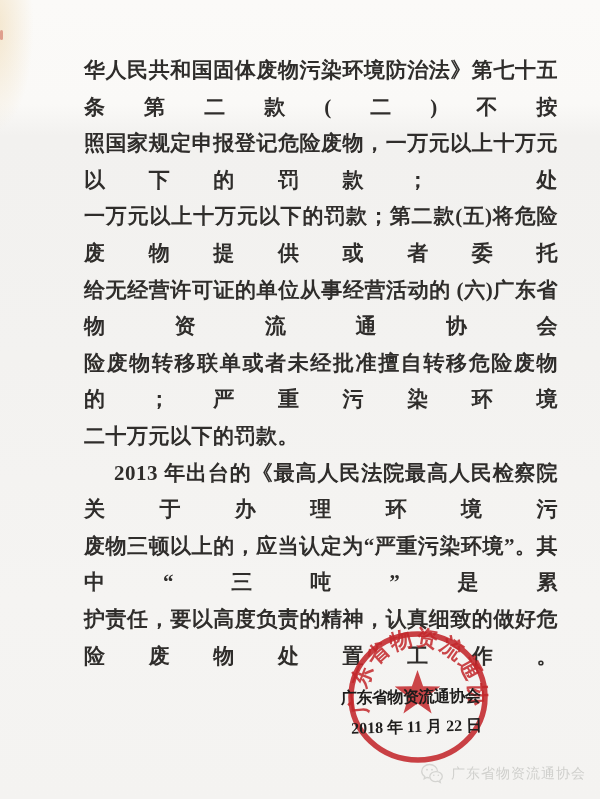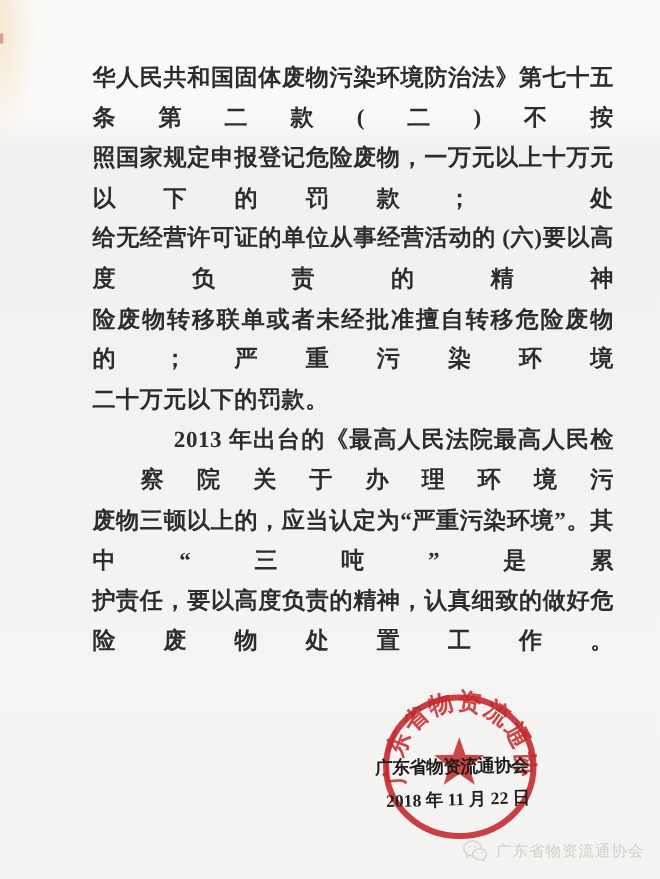--- a/index.html
+++ b/index.html
@@ -28,21 +28,21 @@
     background: #d98c7a; border-radius: 2px; opacity: .8;
   }
   
   .doc {
     position: absolute; left: 84px; top: 52px; width: 474px;
     color: #2f2d2b; font-size: 21px; font-weight: 600;
     line-height: 36.6px; letter-spacing: .5px;
   }
   .ln { text-align: justify; text-align-last: justify; text-justify: inter-ideograph; }
   .ln.last { text-align: right; text-align-last: left; }
-  .ln.indent { text-indent: 30px; margin-left: 44px; }
+  .ln.indent { text-indent: 30px; }
   
   .seal-svg { position: absolute; left: 344px; top: 626px; width: 148px; height: 142px; }
   .seal-arc-text {
     font-family: "Liberation Serif", "DejaVu Serif", serif;
     font-size: 22px; font-weight: 700; letter-spacing: 1px;
   }
   .stamp-org {
     position: absolute; left: 341px; top: 687px; width: 150px;
     font-size: 16px; font-weight: 700; color: #1d1c1b;
     letter-spacing: -0.5px; white-space: nowrap;
@@ -68,21 +68,22 @@
 
 <div class="page">
 
   <div class="smudge-topleft"></div>
   <div class="speck-red"></div>
 
   <div class="doc">
     <div class="para">
       <div class="ln">华人民共和国固体废物污染环境防治法》第七十五条第二款(二)不按</div>
       <div class="ln">照国家规定申报登记危险废物，一万元以上十万元以下的罚款；　处</div>
-      <div class="ln">给无经营许可证的单位从事经营活动的 (六)要以高度负责的精神</div>
+      <div class="ln">一万元以上十万元以下的罚款；第二款(五)将危险废物提供或者委托</div>
+      <div class="ln">给无经营许可证的单位从事经营活动的 (六)广东省物资流通协会</div>
       <div class="ln">险废物转移联单或者未经批准擅自转移危险废物的；严重污染环境</div>
       <div class="ln last">二十万元以下的罚款。</div>
     </div>
     <div class="para">
       <div class="ln indent">2013 年出台的《最高人民法院最高人民检察院关于办理环境污</div>
       <div class="ln">废物三顿以上的，应当认定为“严重污染环境”。其中“三吨”是累</div>
     </div>
     <div class="para">
       <div class="ln">护责任，要以高度负责的精神，认真细致的做好危险废物处置工作。</div>
 

